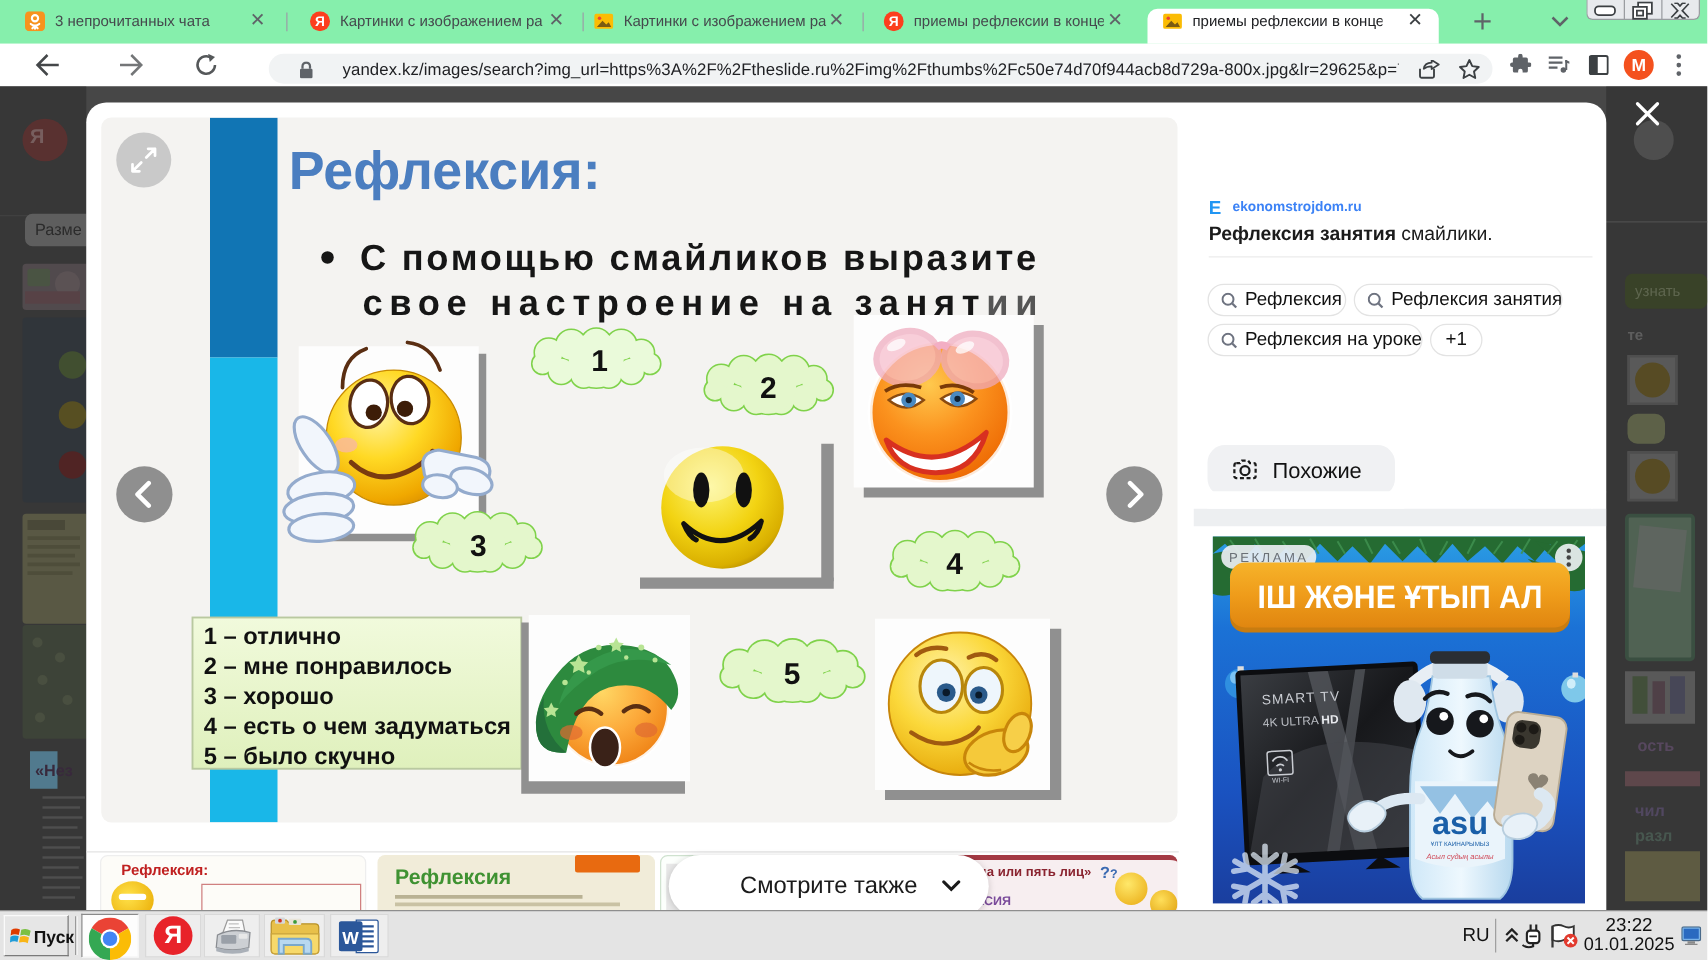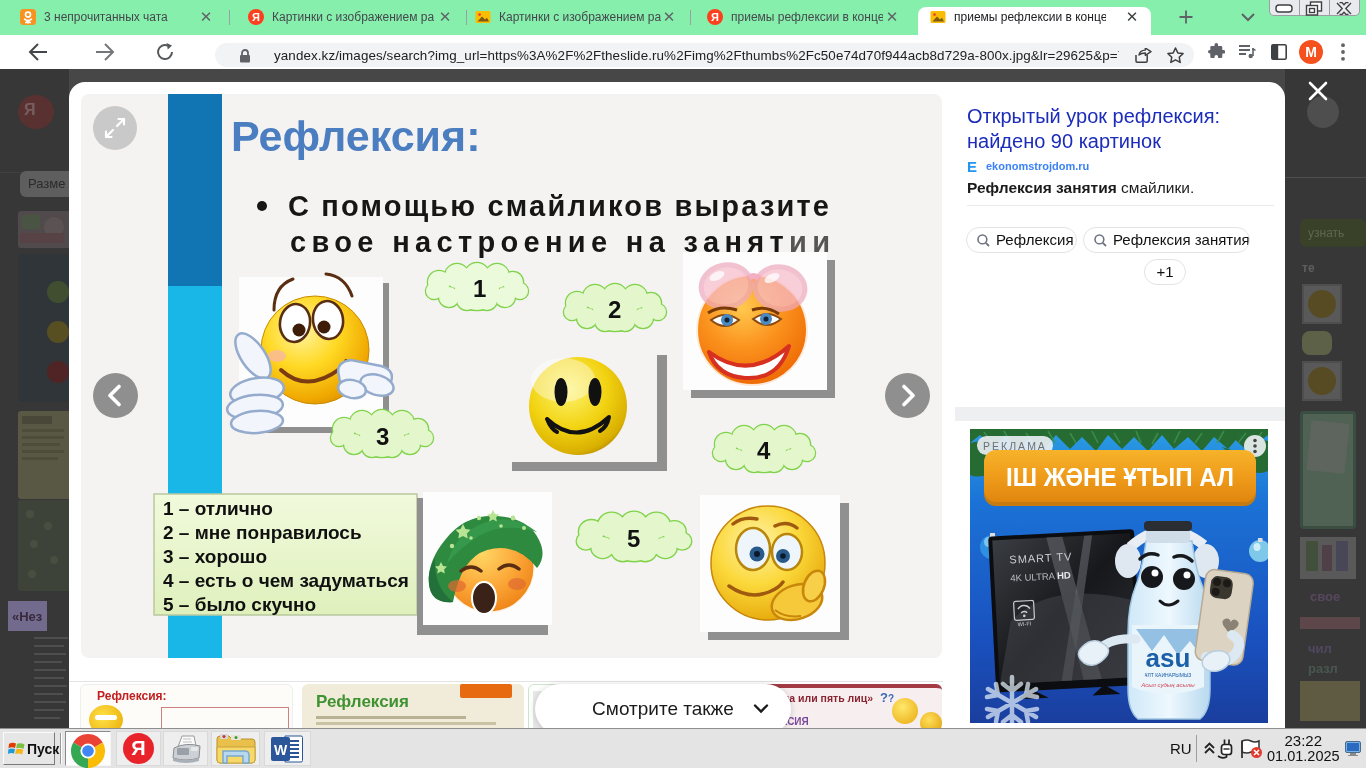--- a/index.html
+++ b/index.html
@@ -195,21 +195,21 @@
         <div style="position:absolute;left:4px;top:39px;width:42px;height:3px;background:#77764f;"></div>
         <div style="position:absolute;left:4px;top:46px;width:36px;height:3px;background:#77764f;"></div>
       </div>
     <div class="dimL" style="left:18px; top:431px; width:51px; height:91px; background:#55604a; border-radius:3px 0 0 3px;">
         <div style="position:absolute;left:8px;top:10px;width:8px;height:8px;border-radius:50%;background:#6e7a5a;"></div>
         <div style="position:absolute;left:26px;top:22px;width:8px;height:8px;border-radius:50%;background:#6e7a5a;"></div>
         <div style="position:absolute;left:12px;top:40px;width:8px;height:8px;border-radius:50%;background:#6e7a5a;"></div>
         <div style="position:absolute;left:32px;top:56px;width:8px;height:8px;border-radius:50%;background:#6e7a5a;"></div>
         <div style="position:absolute;left:10px;top:70px;width:8px;height:8px;border-radius:50%;background:#6e7a5a;"></div>
       </div>
-    <div class="dimL" style="left:8px; top:532px; width:39px; height:30px; background:#c4b5fd;">
+    <div class="dimL" style="left:24px; top:532px; width:22px; height:30px; background:#7dd3fc;">
         <div style="position:absolute;left:4px;top:8px;color:#4a2a52;font-weight:bold;font-size:13px;">«Нез</div>
       </div>
     <div class="dimL" style="left:24px; top:566px; width:45px; height:92px;">
         <div style="position:absolute;left:10px;top:2px;width:34px;height:2px;background:#777;"></div>
         <div style="position:absolute;left:10px;top:10px;width:30px;height:2px;background:#777;"></div>
         <div style="position:absolute;left:10px;top:18px;width:32px;height:2px;background:#777;"></div>
         <div style="position:absolute;left:10px;top:26px;width:28px;height:2px;background:#777;"></div>
         <div style="position:absolute;left:10px;top:34px;width:32px;height:2px;background:#777;"></div>
         <div style="position:absolute;left:10px;top:42px;width:30px;height:2px;background:#777;"></div>
         <div style="position:absolute;left:10px;top:50px;width:33px;height:2px;background:#777;"></div>
@@ -231,21 +231,21 @@
         <div style="position:absolute;left:4px;top:4px;width:28px;height:28px;border-radius:50%;background:#8a7120;"></div>
       </div>
     <div class="dimL" style="left:1300px; top:342px; width:56px; height:118px; background:#7ba183; border:3px solid #4f7a5c; border-radius:4px;">
         <div style="position:absolute;left:6px;top:8px;width:38px;height:50px;background:#9aa79b;transform:rotate(6deg);"></div>
       </div>
     <div class="dimL" style="left:1300px; top:468px; width:56px; height:42px; background:#8f8f8f;">
         <div style="position:absolute;left:6px;top:4px;width:12px;height:30px;background:#5f7a4f;"></div>
         <div style="position:absolute;left:22px;top:8px;width:10px;height:26px;background:#7a5a6a;"></div>
         <div style="position:absolute;left:36px;top:4px;width:12px;height:30px;background:#6a6a8a;"></div>
       </div>
-    <div class="dimL" style="left:1310px; top:520px; width:50px; height:14px; color:#8a6a9a; font-size:13px; font-weight:bold;">свое</div>
+    <div class="dimL" style="left:1310px; top:520px; width:50px; height:14px; color:#8a6a9a; font-size:13px; font-weight:bold;">ость</div>
     <div class="dimL" style="left:1300px; top:548px; width:60px; height:12px; background:#9a6a72;"></div>
     <div class="dimL" style="left:1308px; top:572px; width:52px; height:14px; color:#7d6a9e; font-size:13px; font-weight:bold;">чил</div>
     <div class="dimL" style="left:1308px; top:592px; width:52px; height:14px; color:#6a8a7a; font-size:13px; font-weight:bold;">разл</div>
     <div class="dimL" style="left:1300px; top:612px; width:60px; height:40px; background:#99935f;"></div>
 
     <div class="abs" style="left:0; top:0; width:69px; height:659px; background:rgba(40,40,40,0.52);"></div>
     <div class="abs" style="left:1285px; top:0; width:81px; height:659px; background:rgba(40,40,40,0.52);"></div>
 
     <svg class="abs" style="left:1307px; top:11px;" width="22" height="22" viewBox="0 0 22 22">
         <path d="M3 3 L19 19 M19 3 L3 19" stroke="#fff" stroke-width="2.6" stroke-linecap="round"></path>
@@ -509,37 +509,49 @@
           <div style="position:absolute; left:14px; top:28px; color:#7a4a9a; font-weight:bold; font-size:10px;">РЕФЛЕКСИЯ</div>
 
         </div>
         <div id="seealso">Смотрите также
           <svg style="position:absolute; right:22px; top:20px;" width="16" height="10" viewBox="0 0 16 10">
               <path d="M2 1.5 L8 7.5 L14 1.5" stroke="#1b1b1b" stroke-width="2.4" fill="none" stroke-linecap="round"></path>
             </svg>
         </div>
       </div>
       <div id="sidebar">
-        <div style="position:absolute; left:12px; top:9px; width:320px; font-size:20px; line-height:25px; color:#1c2cbb;">Открытый урок рефлексия:<br>найдено 90 картинок</div>
         <div style="position:absolute; left:12px; top:63px; width:15px; height:15px; color:#2196f3; font-weight:bold; font-size:15px;">E</div>
         <div style="position:absolute; left:31px; top:65px; font-size:11px; font-weight:bold; color:#3b82f6;">ekonomstrojdom.ru</div>
         <div style="position:absolute; left:12px; top:84px; font-size:15.5px; color:#1b1b1b;"><b>Рефлексия занятия</b> смайлики.</div>
         <div style="position:absolute; left:12px; top:110px; width:307px; height:1px; background:#ebebeb;"></div>
 
         <div class="chip" style="left:11px; top:132px; width:111px;"><svg style="position:absolute;left:10px;top:6px;" width="13" height="13" viewBox="0 0 13 13">
               <circle cx="5.4" cy="5.4" r="4.4" fill="none" stroke="#6e7380" stroke-width="1.6"></circle>
               <path d="M8.8 8.8 L12 12" stroke="#6e7380" stroke-width="1.8"></path>
             </svg><span style="margin-left:29px;">Рефлексия</span></div>
         <div class="chip" style="left:128px; top:132px; width:167px;"><svg style="position:absolute;left:10px;top:6px;" width="13" height="13" viewBox="0 0 13 13">
               <circle cx="5.4" cy="5.4" r="4.4" fill="none" stroke="#6e7380" stroke-width="1.6"></circle>
               <path d="M8.8 8.8 L12 12" stroke="#6e7380" stroke-width="1.8"></path>
             </svg><span style="margin-left:29px;">Рефлексия занятия</span></div>
+        <div class="chip" style="left:11px; top:164px; width:172px;"><svg style="position:absolute;left:10px;top:6px;" width="13" height="13" viewBox="0 0 13 13">
+              <circle cx="5.4" cy="5.4" r="4.4" fill="none" stroke="#6e7380" stroke-width="1.6"></circle>
+              <path d="M8.8 8.8 L12 12" stroke="#6e7380" stroke-width="1.8"></path>
+            </svg><span style="margin-left:29px;">Рефлексия на уроке</span></div>
         <div class="chip" style="left:189px; top:164px; width:42px; text-align:center;">+1</div>
 
 
+        <div class="btn" style="left:11px; top:261px; width:150px; height:41px;">
+          <svg style="position:absolute; left:20px; top:10px;" width="20" height="20" viewBox="0 0 20 20">
+              <g stroke="#1b1b1b" stroke-width="1.8" fill="none">
+                <path d="M3 4.5 H6 L7.5 2.5 H12.5 L14 4.5 H17 a1.5 1.5 0 0 1 1.5 1.5 V15 a1.5 1.5 0 0 1 -1.5 1.5 H3 A1.5 1.5 0 0 1 1.5 15 V6 A1.5 1.5 0 0 1 3 4.5 Z" stroke-dasharray="3.2 2.1"></path>
+                <circle cx="10" cy="10.5" r="3.6"></circle>
+              </g>
+            </svg>
+          <span style="position:absolute; left:52px; top:10px;">Похожие</span>
+        </div>
         <div class="btn" style="left:168px; top:261px; width:150px; height:41px;margin-top:40px;">
           <svg style="position:absolute; left:18px; top:11px;" width="19" height="17" viewBox="0 0 19 17">
               <path d="M11 1 L18 7 L11 13 V9.5 C6 9.5 3 11 1 14.5 C1.5 8.5 5 5 11 4.5 Z" fill="none" stroke="#1b1b1b" stroke-width="1.8" stroke-linejoin="round"></path>
             </svg>
           <span style="position:absolute; left:49px; top:10px;">Отправить</span>
         </div>
 
         <div style="position:absolute; left:0px; top:324px; width:330px; height:322px; background:#fff; border-radius:14px;"></div>
         <div style="position:absolute; left:0px; top:312px; width:330px; height:14px; background:#edeff1;"></div>
         <div style="position:absolute; left:0px; top:298px; width:330px; height:14px; background:#fff; border-radius:0 0 14px 14px;"></div>

